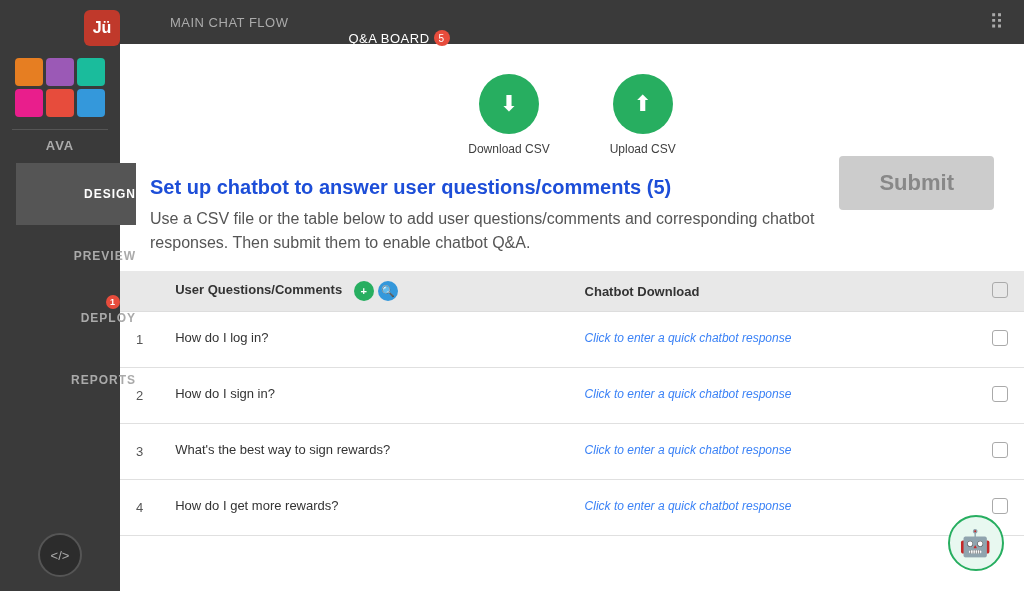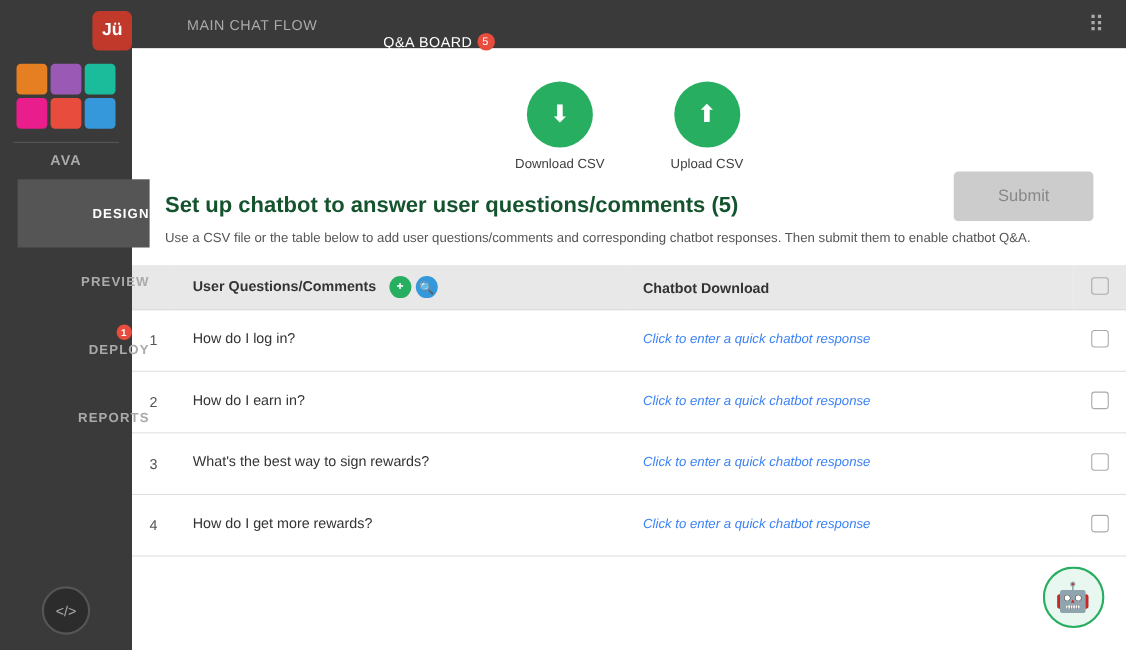--- a/index.html
+++ b/index.html
@@ -206,39 +206,39 @@
       color: #404040;
     }
 
     
     .instructions-section {
       padding: 0 30px 16px 30px;
     }
     .instructions-title {
       font-size: 20px;
       font-weight: 700;
-      color: #14532d;
+      color: #1d4ed8;
       margin-bottom: 8px;
     }
     .instructions-text {
-      font-size: 12px;
+      font-size: 16px;
       color: #555;
       line-height: 1.5;
     }
     .submit-btn {
       float: right;
       margin-top: -20px;
       background: #ccc;
       border: none;
       border-radius: 4px;
       padding: 14px 40px;
-      font-size: 15px;
+      font-size: 22px;
       color: #888;
       cursor: pointer;
-      font-weight: 400;
+      font-weight: 700;
     }
 
     
     .qa-table {
       width: 100%;
       border-collapse: collapse;
     }
     .qa-table thead tr {
       background: #e8e8e8;
     }
@@ -419,21 +419,21 @@
       <tbody id="qa-tbody">
 
       <tr>
       <td class="num-cell">1</td>
       <td>How do I log in?</td>
       <td><span class="response-placeholder">Click to enter a quick chatbot response</span></td>
       <td class="check-cell"><span class="row-checkbox"></span></td>
     </tr>
           <tr>
       <td class="num-cell">2</td>
-      <td>How do I earn in?</td>
+      <td>How do I sign in?</td>
       <td><span class="response-placeholder">Click to enter a quick chatbot response</span></td>
       <td class="check-cell"><span class="row-checkbox"></span></td>
     </tr>
           <tr>
       <td class="num-cell">3</td>
       <td>What's the best way to sign rewards?</td>
       <td><span class="response-placeholder">Click to enter a quick chatbot response</span></td>
       <td class="check-cell"><span class="row-checkbox"></span></td>
     </tr>
           <tr>

